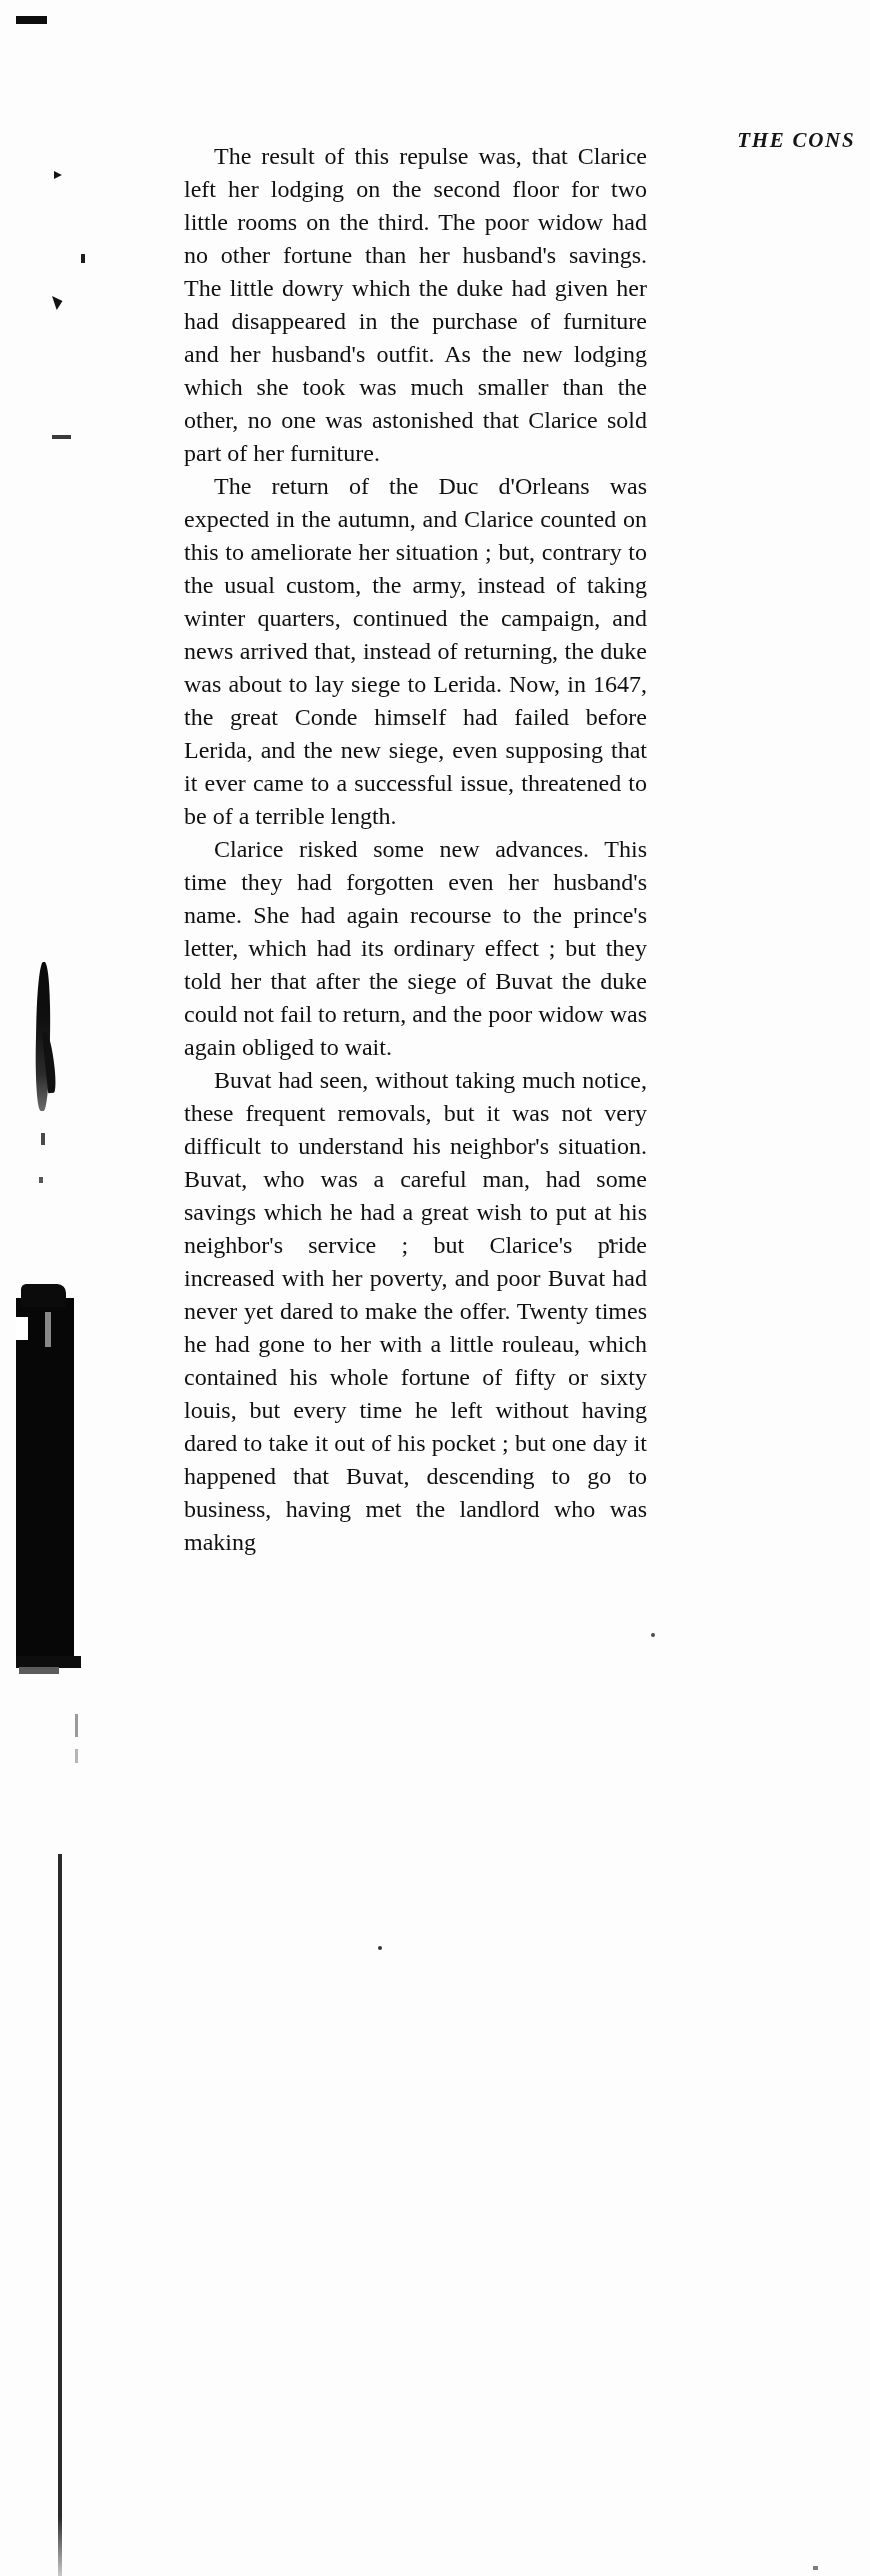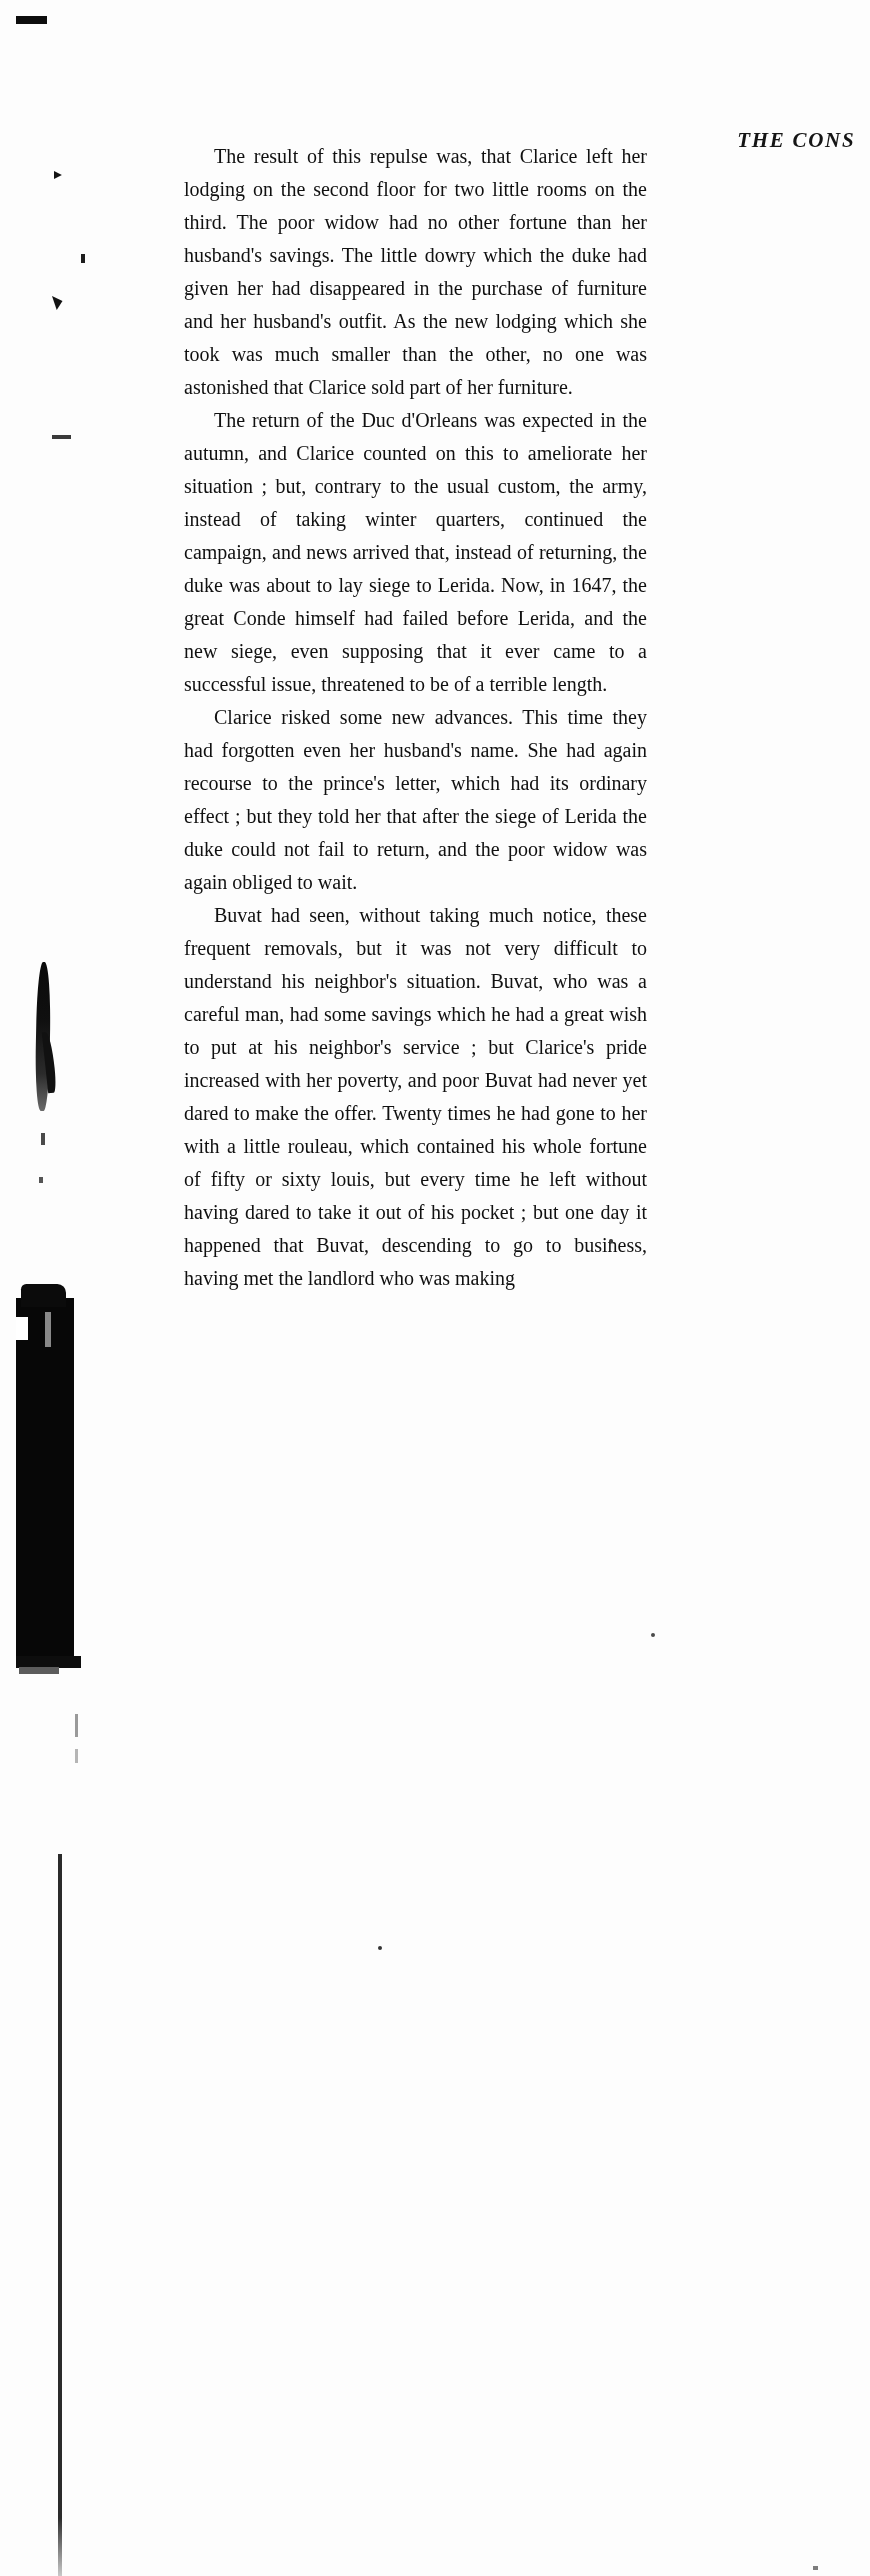--- a/index.html
+++ b/index.html
@@ -37,21 +37,21 @@
     white-space: nowrap;
     margin-top: 48px;
   }
 
   
   #text-column {
     position: absolute;
     left: 184px;
     top: 140px;
     width: 463px;
-    font-size: 20px;
+    font-size: 24px;
     line-height: 33px;
     text-align: justify;
     text-justify: inter-word;
     color: #101010;
   }
   #text-column p {
     margin: 0;
     text-indent: 30px;
   }
 
@@ -192,21 +192,21 @@
 </head>
 <body>
 
 <div id="page">
 
   <div id="running-head">THE  CONS</div>
 
   <div id="text-column">
     <p>The result of this repulse was, that Clarice left her lodging on the second floor for two little rooms on the third. The poor widow had no other fortune than her husband's savings. The little dowry which the duke had given her had disappeared in the purchase of furniture and her husband's outfit. As the new lodging which she took was much smaller than the other, no one was astonished that Clarice sold part of her furniture.</p>
     <p>The return of the Duc d'Orleans was expected in the autumn, and Clarice counted on this to ameliorate her situation ; but, contrary to the usual custom, the army, instead of taking winter quarters, continued the campaign, and news arrived that, instead of returning, the duke was about to lay siege to Lerida. Now, in 1647, the great Conde himself had failed before Lerida, and the new siege, even supposing that it ever came to a successful issue, threatened to be of a terrible length.</p>
-    <p>Clarice risked some new advances. This time they had forgotten even her husband's name. She had again recourse to the prince's letter, which had its ordinary effect ; but they told her that after the siege of Lerida the duke could not fail to return, and the poor widow was again obliged to wait.</p>
+    <p>Clarice risked some new advances. This time they had forgotten even her husband's name. She had again recourse to the prince's letter, which had its ordinary effect ; but they told her that after the siege of Buvat the duke could not fail to return, and the poor widow was again obliged to wait.</p>
     <p>Buvat had seen, without taking much notice, these frequent removals, but it was not very difficult to understand his neighbor's situation. Buvat, who was a careful man, had some savings which he had a great wish to put at his neighbor's service ; but Clarice's pride increased with her poverty, and poor Buvat had never yet dared to make the offer. Twenty times he had gone to her with a little rouleau, which contained his whole fortune of fifty or sixty louis, but every time he left without having dared to take it out of his pocket ; but one day it happened that Buvat, descending to go to business, having met the landlord who was making</p>
   </div>
 
   <div class="artifact" id="blot-top"></div>
   <div class="artifact" id="tick-1"></div>
   <div class="artifact" id="tick-2"></div>
   <div class="artifact" id="tick-3"></div>
   <div class="artifact" id="tick-4"></div>
 
   <div class="artifact" id="smudge-upper"></div>

